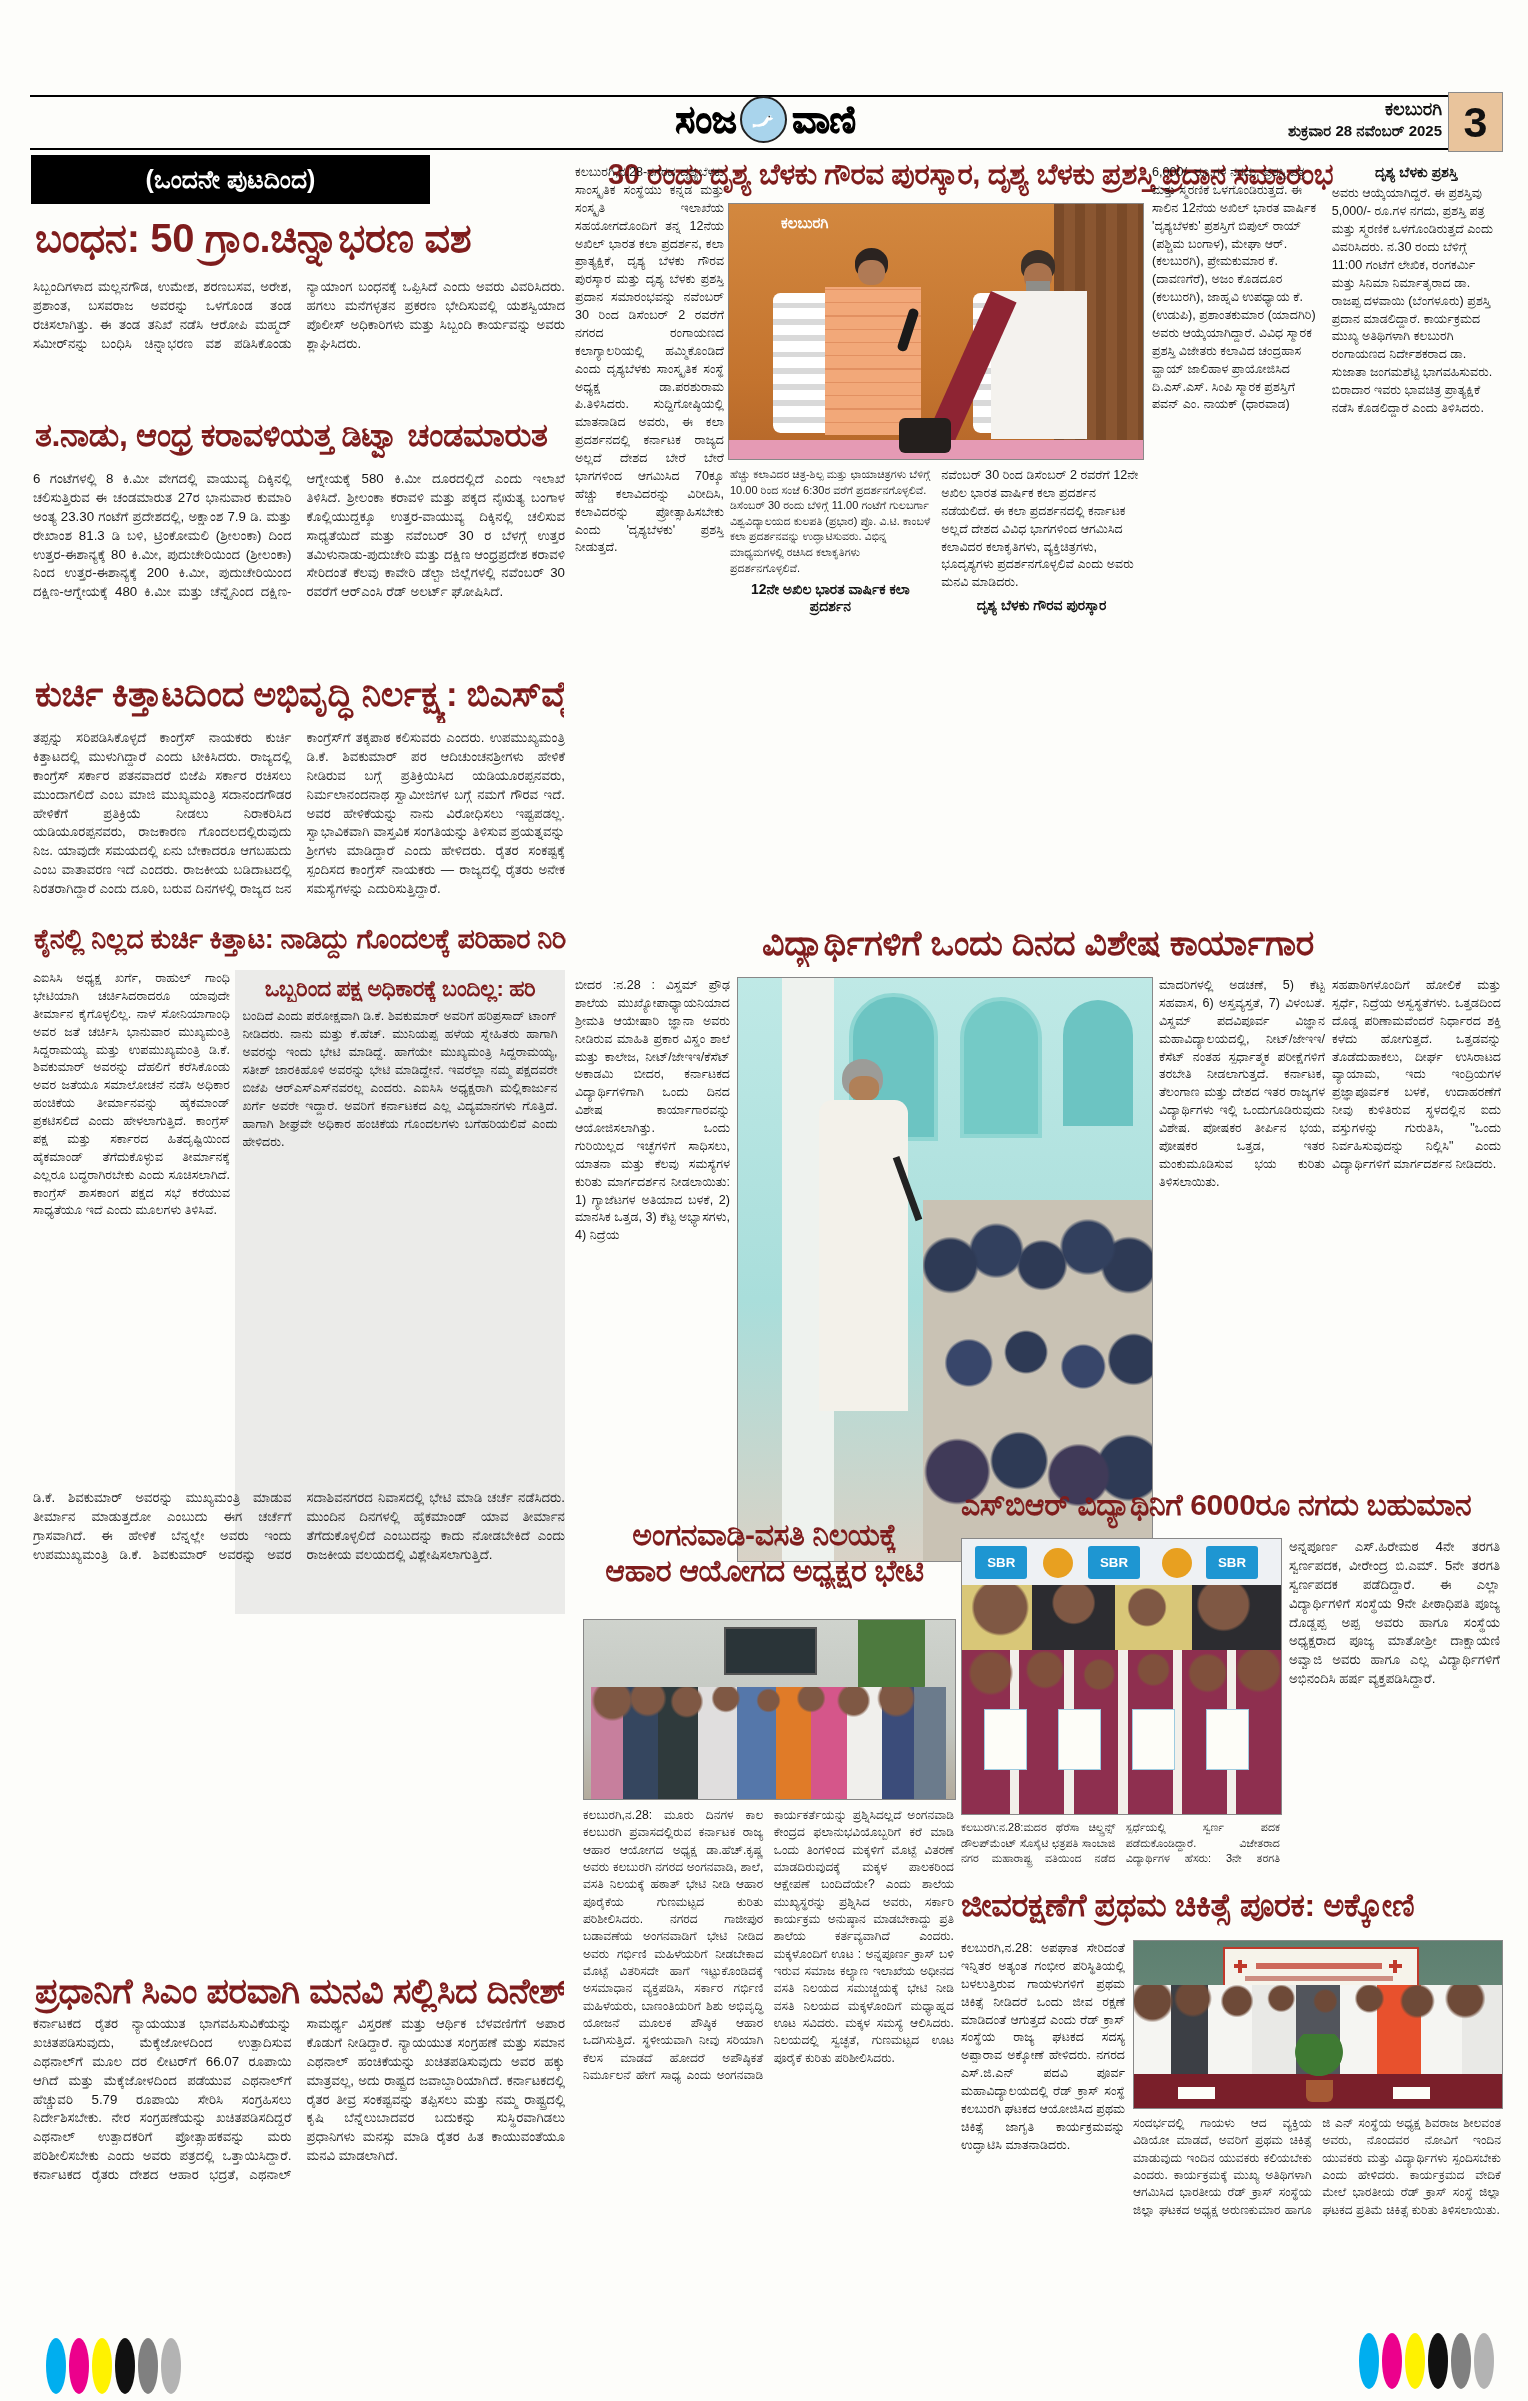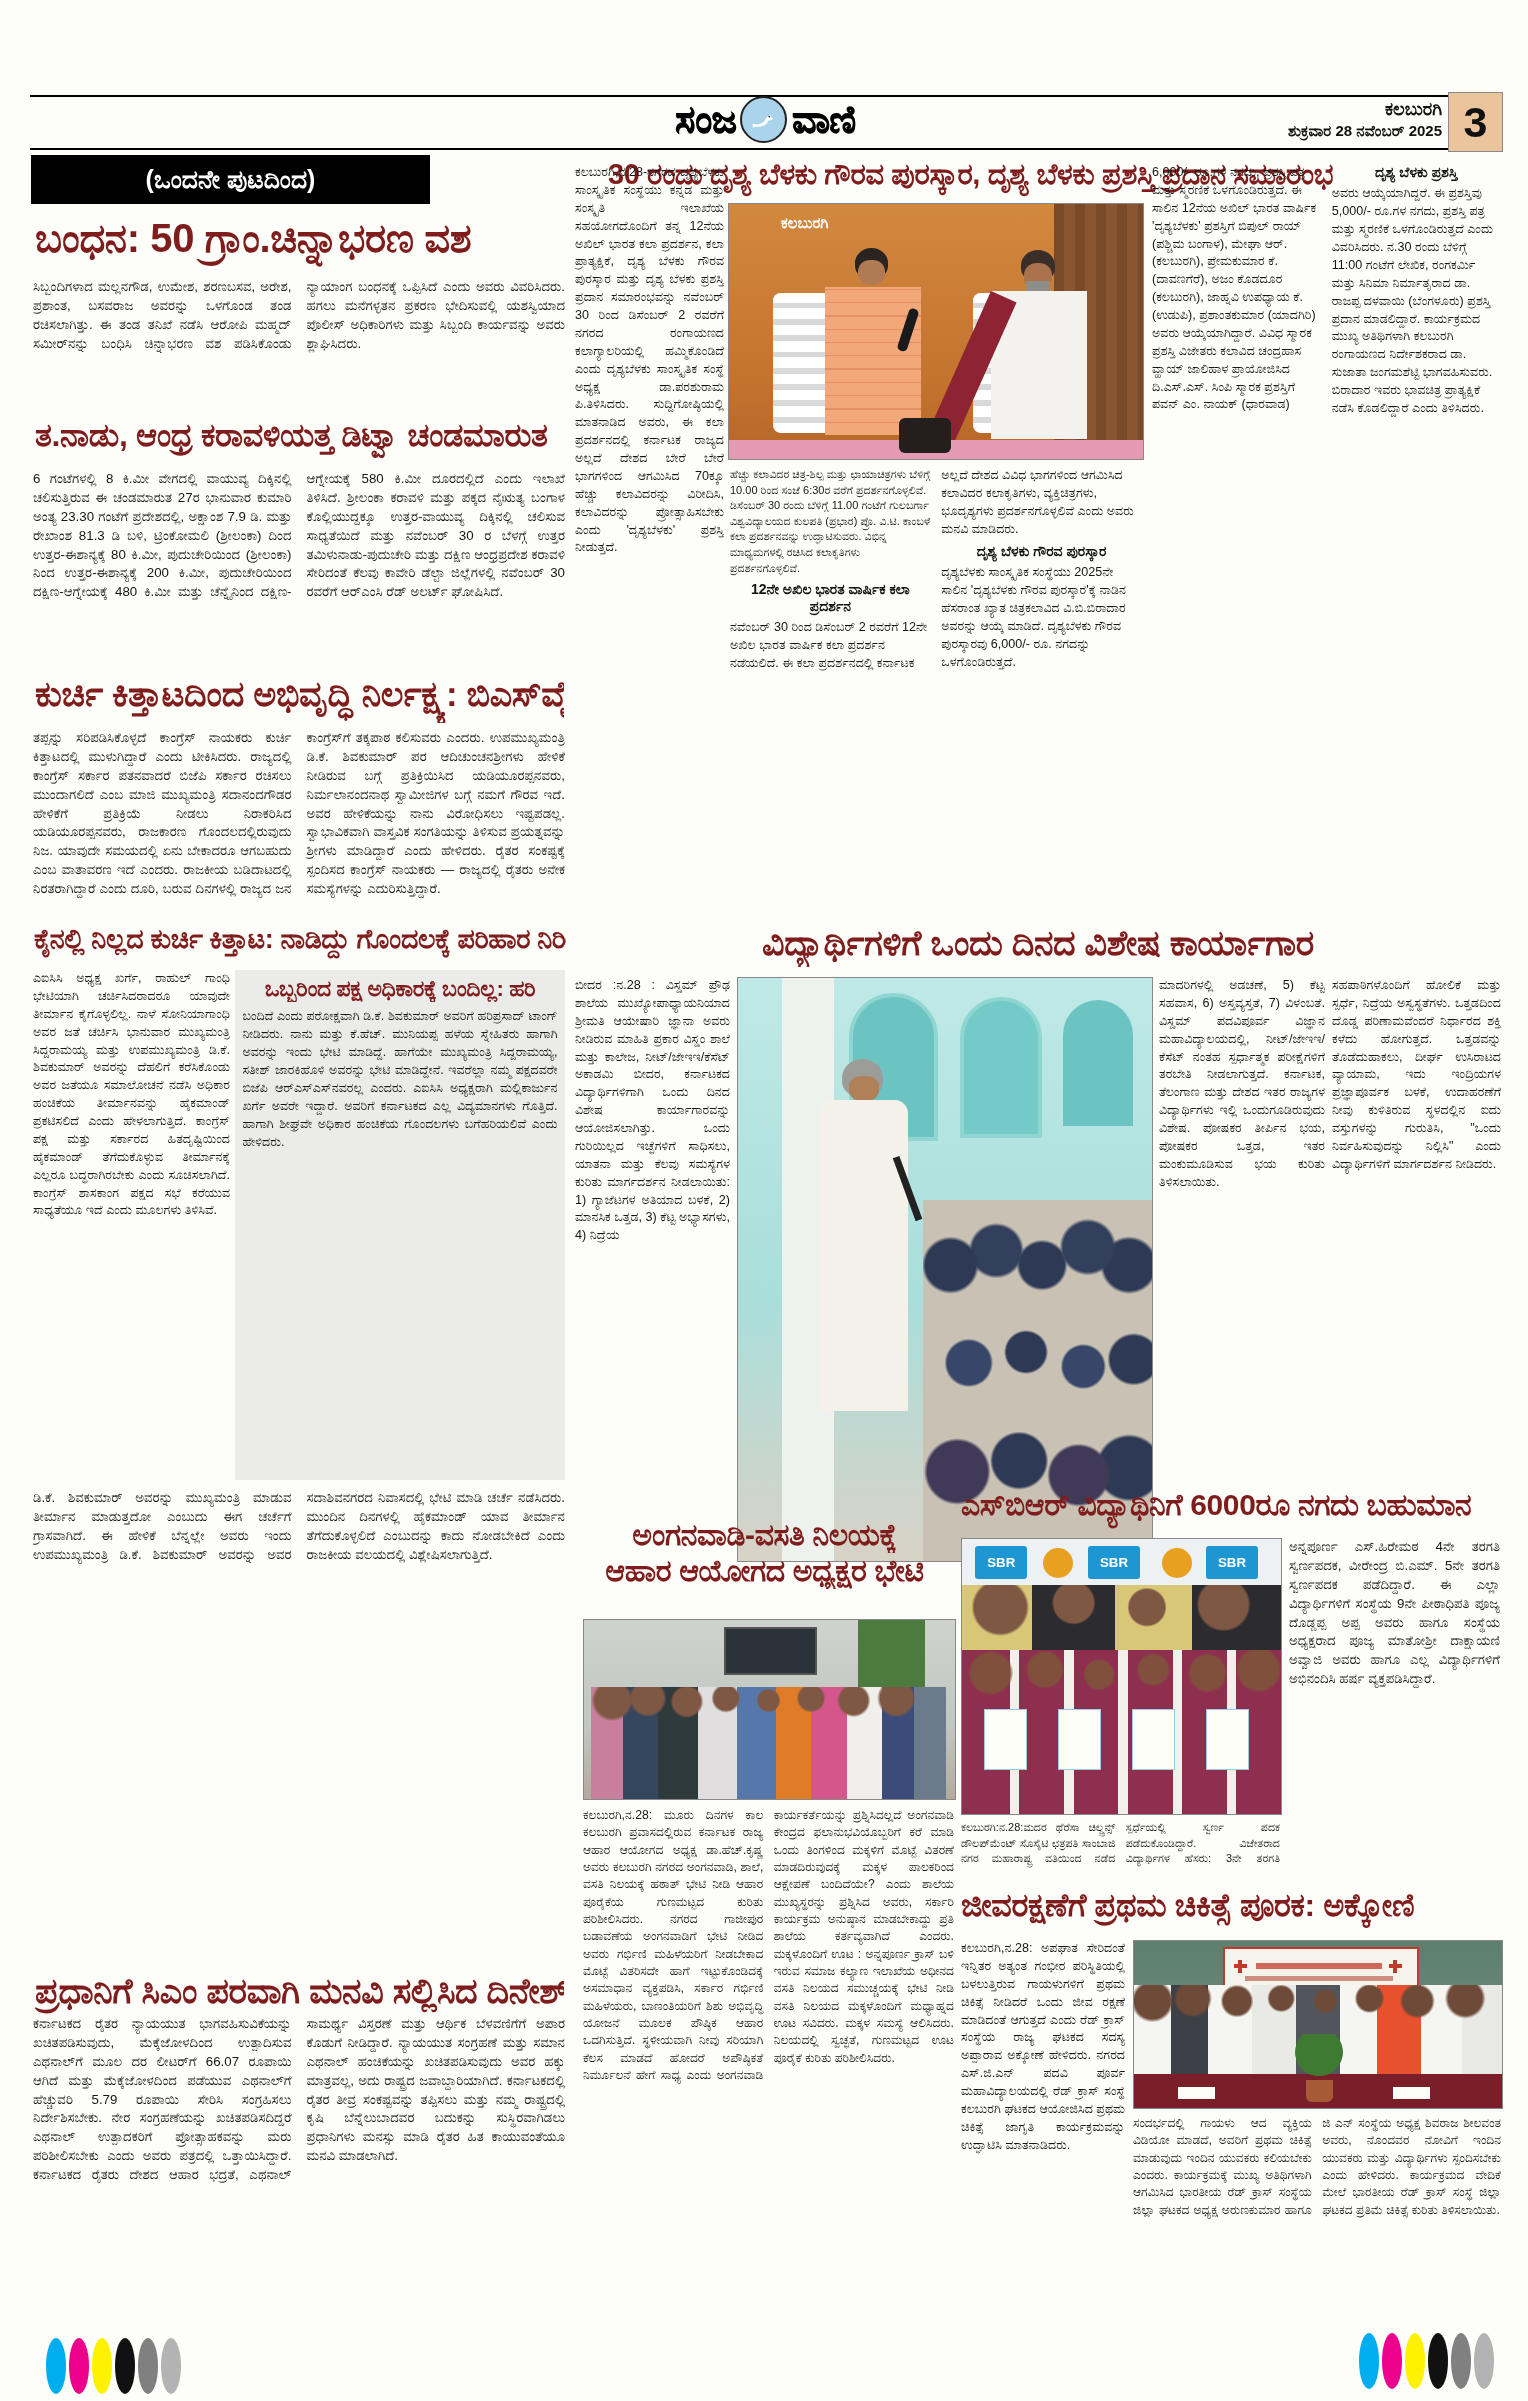--- a/index.html
+++ b/index.html
@@ -62,21 +62,21 @@
   <div class="abs bodytxt cols2" style="left:33px;top:278px;width:532px;height:133px;">ಸಿಬ್ಬಂದಿಗಳಾದ ಮಲ್ಲನಗೌಡ, ಉಮೇಶ, ಶರಣಬಸವ, ಅರೇಶ, ಪ್ರಶಾಂತ, ಬಸವರಾಜ ಅವರನ್ನು ಒಳಗೊಂಡ ತಂಡ ರಚಿಸಲಾಗಿತ್ತು. ಈ ತಂಡ ತನಿಖೆ ನಡೆಸಿ ಆರೋಪಿ ಮಹ್ಮದ್ ಸಮೀರ್‌ನನ್ನು ಬಂಧಿಸಿ ಚಿನ್ನಾಭರಣ ವಶ ಪಡಿಸಿಕೊಂಡು ನ್ಯಾಯಾಂಗ ಬಂಧನಕ್ಕೆ ಒಪ್ಪಿಸಿದೆ ಎಂದು ಅವರು ವಿವರಿಸಿದರು. ಹಗಲು ಮನೆಗಳ್ಳತನ ಪ್ರಕರಣ ಭೇದಿಸುವಲ್ಲಿ ಯಶಸ್ವಿಯಾದ ಪೊಲೀಸ್ ಅಧಿಕಾರಿಗಳು ಮತ್ತು ಸಿಬ್ಬಂದಿ ಕಾರ್ಯವನ್ನು ಅವರು ಶ್ಲಾಘಿಸಿದರು.</div>
 
   <div class="abs hl" style="left:35px;top:417px;width:529px;height:46px;font-size:32px;white-space:nowrap;">ತ.ನಾಡು, ಆಂಧ್ರ ಕರಾವಳಿಯತ್ತ ಡಿಟ್ವಾ ಚಂಡಮಾರುತ</div>
   <div class="abs bodytxt cols2" style="left:33px;top:470px;width:532px;height:197px;">6 ಗಂಟೆಗಳಲ್ಲಿ 8 ಕಿ.ಮೀ ವೇಗದಲ್ಲಿ ವಾಯುವ್ಯ ದಿಕ್ಕಿನಲ್ಲಿ ಚಲಿಸುತ್ತಿರುವ ಈ ಚಂಡಮಾರುತ 27ರ ಭಾನುವಾರ ಕುಮಾರಿ ಅಂತ್ಯ 23.30 ಗಂಟೆಗೆ ಪ್ರದೇಶದಲ್ಲಿ, ಅಕ್ಷಾಂಶ 7.9 ಡಿ. ಮತ್ತು ರೇಖಾಂಶ 81.3 ಡಿ ಬಳಿ, ಟ್ರಿಂಕೋಮಲಿ (ಶ್ರೀಲಂಕಾ) ದಿಂದ ಉತ್ತರ-ಈಶಾನ್ಯಕ್ಕೆ 80 ಕಿ.ಮೀ, ಪುದುಚೇರಿಯಿಂದ (ಶ್ರೀಲಂಕಾ) ನಿಂದ ಉತ್ತರ-ಈಶಾನ್ಯಕ್ಕೆ 200 ಕಿ.ಮೀ, ಪುದುಚೇರಿಯಿಂದ ದಕ್ಷಿಣ-ಆಗ್ನೇಯಕ್ಕೆ 480 ಕಿ.ಮೀ ಮತ್ತು ಚೆನ್ನೈನಿಂದ ದಕ್ಷಿಣ-ಆಗ್ನೇಯಕ್ಕೆ 580 ಕಿ.ಮೀ ದೂರದಲ್ಲಿದೆ ಎಂದು ಇಲಾಖೆ ತಿಳಿಸಿದೆ. ಶ್ರೀಲಂಕಾ ಕರಾವಳಿ ಮತ್ತು ಪಕ್ಕದ ನೈಋತ್ಯ ಬಂಗಾಳ ಕೊಲ್ಲಿಯುದ್ದಕ್ಕೂ ಉತ್ತರ-ವಾಯುವ್ಯ ದಿಕ್ಕಿನಲ್ಲಿ ಚಲಿಸುವ ಸಾಧ್ಯತೆಯಿದೆ ಮತ್ತು ನವೆಂಬರ್ 30 ರ ಬೆಳಗ್ಗೆ ಉತ್ತರ ತಮಿಳುನಾಡು-ಪುದುಚೇರಿ ಮತ್ತು ದಕ್ಷಿಣ ಆಂಧ್ರಪ್ರದೇಶ ಕರಾವಳಿ ಸೇರಿದಂತೆ ಕೆಲವು ಕಾವೇರಿ ಡೆಲ್ಟಾ ಜಿಲ್ಲೆಗಳಲ್ಲಿ ನವೆಂಬರ್ 30 ರವರೆಗೆ ಆರ್‌ಎಂಸಿ ರೆಡ್ ಅಲರ್ಟ್ ಘೋಷಿಸಿದೆ.</div>
 
   <div class="abs hl" style="left:35px;top:674px;width:529px;height:49px;font-size:35px;white-space:nowrap;">ಕುರ್ಚಿ ಕಿತ್ತಾಟದಿಂದ ಅಭಿವೃದ್ಧಿ ನಿರ್ಲಕ್ಷ್ಯ: ಬಿಎಸ್‌ವೈ</div>
   <div class="abs bodytxt cols2" style="left:33px;top:729px;width:532px;height:189px;">ತಪ್ಪನ್ನು ಸರಿಪಡಿಸಿಕೊಳ್ಳದೆ ಕಾಂಗ್ರೆಸ್ ನಾಯಕರು ಕುರ್ಚಿ ಕಿತ್ತಾಟದಲ್ಲಿ ಮುಳುಗಿದ್ದಾರೆ ಎಂದು ಟೀಕಿಸಿದರು. ರಾಜ್ಯದಲ್ಲಿ ಕಾಂಗ್ರೆಸ್ ಸರ್ಕಾರ ಪತನವಾದರೆ ಬಿಜೆಪಿ ಸರ್ಕಾರ ರಚಿಸಲು ಮುಂದಾಗಲಿದೆ ಎಂಬ ಮಾಜಿ ಮುಖ್ಯಮಂತ್ರಿ ಸದಾನಂದಗೌಡರ ಹೇಳಿಕೆಗೆ ಪ್ರತಿಕ್ರಿಯೆ ನೀಡಲು ನಿರಾಕರಿಸಿದ ಯಡಿಯೂರಪ್ಪನವರು, ರಾಜಕಾರಣ ಗೊಂದಲದಲ್ಲಿರುವುದು ನಿಜ. ಯಾವುದೇ ಸಮಯದಲ್ಲಿ ಏನು ಬೇಕಾದರೂ ಆಗಬಹುದು ಎಂಬ ವಾತಾವರಣ ಇದೆ ಎಂದರು. ರಾಜಕೀಯ ಬಡಿದಾಟದಲ್ಲಿ ನಿರತರಾಗಿದ್ದಾರೆ ಎಂದು ದೂರಿ, ಬರುವ ದಿನಗಳಲ್ಲಿ ರಾಜ್ಯದ ಜನ ಕಾಂಗ್ರೆಸ್‌ಗೆ ತಕ್ಕಪಾಠ ಕಲಿಸುವರು ಎಂದರು. ಉಪಮುಖ್ಯಮಂತ್ರಿ ಡಿ.ಕೆ. ಶಿವಕುಮಾರ್ ಪರ ಆದಿಚುಂಚನಶ್ರೀಗಳು ಹೇಳಿಕೆ ನೀಡಿರುವ ಬಗ್ಗೆ ಪ್ರತಿಕ್ರಿಯಿಸಿದ ಯಡಿಯೂರಪ್ಪನವರು, ನಿರ್ಮಲಾನಂದನಾಥ ಸ್ವಾಮೀಜಿಗಳ ಬಗ್ಗೆ ನಮಗೆ ಗೌರವ ಇದೆ. ಅವರ ಹೇಳಿಕೆಯನ್ನು ನಾನು ವಿರೋಧಿಸಲು ಇಷ್ಟಪಡಲ್ಲ. ಸ್ವಾಭಾವಿಕವಾಗಿ ವಾಸ್ತವಿಕ ಸಂಗತಿಯನ್ನು ತಿಳಿಸುವ ಪ್ರಯತ್ನವನ್ನು ಶ್ರೀಗಳು ಮಾಡಿದ್ದಾರೆ ಎಂದು ಹೇಳಿದರು. ರೈತರ ಸಂಕಷ್ಟಕ್ಕೆ ಸ್ಪಂದಿಸದ ಕಾಂಗ್ರೆಸ್ ನಾಯಕರು — ರಾಜ್ಯದಲ್ಲಿ ರೈತರು ಅನೇಕ ಸಮಸ್ಯೆಗಳನ್ನು ಎದುರಿಸುತ್ತಿದ್ದಾರೆ.</div>
 
   <div class="abs hl" style="left:34px;top:924px;width:532px;height:37px;font-size:27px;white-space:nowrap;">ಕೈನಲ್ಲಿ ನಿಲ್ಲದ ಕುರ್ಚಿ ಕಿತ್ತಾಟ: ನಾಡಿದ್ದು ಗೊಂದಲಕ್ಕೆ ಪರಿಹಾರ ನಿರೀಕ್ಷೆ</div>
   <div class="abs bodytxt" style="left:33px;top:970px;width:197px;height:510px;font-size:12.6px;">ಎಐಸಿಸಿ ಅಧ್ಯಕ್ಷ ಖರ್ಗೆ, ರಾಹುಲ್ ಗಾಂಧಿ ಭೇಟಿಯಾಗಿ ಚರ್ಚಿಸಿದರಾದರೂ ಯಾವುದೇ ತೀರ್ಮಾನ ಕೈಗೊಳ್ಳಲಿಲ್ಲ. ನಾಳೆ ಸೋನಿಯಾಗಾಂಧಿ ಅವರ ಜತೆ ಚರ್ಚಿಸಿ ಭಾನುವಾರ ಮುಖ್ಯಮಂತ್ರಿ ಸಿದ್ದರಾಮಯ್ಯ ಮತ್ತು ಉಪಮುಖ್ಯಮಂತ್ರಿ ಡಿ.ಕೆ. ಶಿವಕುಮಾರ್ ಅವರನ್ನು ದೆಹಲಿಗೆ ಕರೆಸಿಕೊಂಡು ಅವರ ಜತೆಯೂ ಸಮಾಲೋಚನೆ ನಡೆಸಿ ಅಧಿಕಾರ ಹಂಚಿಕೆಯ ತೀರ್ಮಾನವನ್ನು ಹೈಕಮಾಂಡ್ ಪ್ರಕಟಿಸಲಿದೆ ಎಂದು ಹೇಳಲಾಗುತ್ತಿದೆ. ಕಾಂಗ್ರೆಸ್ ಪಕ್ಷ ಮತ್ತು ಸರ್ಕಾರದ ಹಿತದೃಷ್ಟಿಯಿಂದ ಹೈಕಮಾಂಡ್ ತೆಗೆದುಕೊಳ್ಳುವ ತೀರ್ಮಾನಕ್ಕೆ ಎಲ್ಲರೂ ಬದ್ಧರಾಗಿರಬೇಕು ಎಂದು ಸೂಚಿಸಲಾಗಿದೆ. ಕಾಂಗ್ರೆಸ್ ಶಾಸಕಾಂಗ ಪಕ್ಷದ ಸಭೆ ಕರೆಯುವ ಸಾಧ್ಯತೆಯೂ ಇದೆ ಎಂದು ಮೂಲಗಳು ತಿಳಿಸಿವೆ.</div>
-  <div class="abs grayPanel" style="left:235px;top:970px;width:330px;height:510px;padding:6px 7.4px;box-sizing:border-box;">
+  <div class="abs grayPanel" style="left:235px;top:970px;width:330px;height:644px;padding:6px 7.4px;box-sizing:border-box;">
     <div class="hl" style="font-size:22px;text-align:center;line-height:1.2;margin-bottom:6px;">ಒಬ್ಬರಿಂದ ಪಕ್ಷ ಅಧಿಕಾರಕ್ಕೆ ಬಂದಿಲ್ಲ: ಹರಿ</div>
     <div class="bodytxt" style="font-size:12.6px;height:429px;">ಬಂದಿದೆ ಎಂದು ಪರೋಕ್ಷವಾಗಿ ಡಿ.ಕೆ. ಶಿವಕುಮಾರ್ ಅವರಿಗೆ ಹರಿಪ್ರಸಾದ್ ಟಾಂಗ್ ನೀಡಿದರು. ನಾನು ಮತ್ತು ಕೆ.ಹೆಚ್. ಮುನಿಯಪ್ಪ ಹಳೆಯ ಸ್ನೇಹಿತರು ಹಾಗಾಗಿ ಅವರನ್ನು ಇಂದು ಭೇಟಿ ಮಾಡಿದ್ದೆ. ಹಾಗೆಯೇ ಮುಖ್ಯಮಂತ್ರಿ ಸಿದ್ದರಾಮಯ್ಯ, ಸತೀಶ್ ಜಾರಕಿಹೊಳಿ ಅವರನ್ನು ಭೇಟಿ ಮಾಡಿದ್ದೇನೆ. ಇವರೆಲ್ಲಾ ನಮ್ಮ ಪಕ್ಷದವರೇ ಬಿಜೆಪಿ ಆರ್‌ಎಸ್‌ಎಸ್‌ನವರಲ್ಲ ಎಂದರು. ಎಐಸಿಸಿ ಅಧ್ಯಕ್ಷರಾಗಿ ಮಲ್ಲಿಕಾರ್ಜುನ ಖರ್ಗೆ ಅವರೇ ಇದ್ದಾರೆ. ಅವರಿಗೆ ಕರ್ನಾಟಕದ ಎಲ್ಲ ವಿದ್ಯಮಾನಗಳು ಗೊತ್ತಿದೆ. ಹಾಗಾಗಿ ಶೀಘ್ರವೇ ಅಧಿಕಾರ ಹಂಚಿಕೆಯ ಗೊಂದಲಗಳು ಬಗೆಹರಿಯಲಿವೆ ಎಂದು ಹೇಳಿದರು.</div>
   </div>
   <div class="abs bodytxt cols2" style="left:33px;top:1489px;width:532px;height:458px;">ಡಿ.ಕೆ. ಶಿವಕುಮಾರ್ ಅವರನ್ನು ಮುಖ್ಯಮಂತ್ರಿ ಮಾಡುವ ತೀರ್ಮಾನ ಮಾಡುತ್ತದೋ ಎಂಬುದು ಈಗ ಚರ್ಚೆಗೆ ಗ್ರಾಸವಾಗಿದೆ. ಈ ಹೇಳಿಕೆ ಬೆನ್ನಲ್ಲೇ ಅವರು ಇಂದು ಉಪಮುಖ್ಯಮಂತ್ರಿ ಡಿ.ಕೆ. ಶಿವಕುಮಾರ್ ಅವರನ್ನು ಅವರ ಸದಾಶಿವನಗರದ ನಿವಾಸದಲ್ಲಿ ಭೇಟಿ ಮಾಡಿ ಚರ್ಚೆ ನಡೆಸಿದರು. ಮುಂದಿನ ದಿನಗಳಲ್ಲಿ ಹೈಕಮಾಂಡ್ ಯಾವ ತೀರ್ಮಾನ ತೆಗೆದುಕೊಳ್ಳಲಿದೆ ಎಂಬುದನ್ನು ಕಾದು ನೋಡಬೇಕಿದೆ ಎಂದು ರಾಜಕೀಯ ವಲಯದಲ್ಲಿ ವಿಶ್ಲೇಷಿಸಲಾಗುತ್ತಿದೆ.</div>
 
   <div class="abs hl" style="left:35px;top:1959px;width:529px;height:49px;font-size:35px;white-space:nowrap;margin-top:12px;">ಪ್ರಧಾನಿಗೆ ಸಿಎಂ ಪರವಾಗಿ ಮನವಿ ಸಲ್ಲಿಸಿದ ದಿನೇಶ್</div>
   <div class="abs bodytxt cols2" style="left:33px;top:2015px;width:532px;height:287px;">ಕರ್ನಾಟಕದ ರೈತರ ನ್ಯಾಯಯುತ ಭಾಗವಹಿಸುವಿಕೆಯನ್ನು ಖಚಿತಪಡಿಸುವುದು, ಮೆಕ್ಕೆಜೋಳದಿಂದ ಉತ್ಪಾದಿಸುವ ಎಥನಾಲ್‌ಗೆ ಮೂಲ ದರ ಲೀಟರ್‌ಗೆ 66.07 ರೂಪಾಯಿ ಆಗಿದೆ ಮತ್ತು ಮೆಕ್ಕೆಜೋಳದಿಂದ ಪಡೆಯುವ ಎಥನಾಲ್‌ಗೆ ಹೆಚ್ಚುವರಿ 5.79 ರೂಪಾಯಿ ಸೇರಿಸಿ ಸಂಗ್ರಹಿಸಲು ನಿರ್ದೇಶಿಸಬೇಕು. ನೇರ ಸಂಗ್ರಹಣೆಯನ್ನು ಖಚಿತಪಡಿಸದಿದ್ದರೆ ಎಥನಾಲ್ ಉತ್ಪಾದಕರಿಗೆ ಪ್ರೋತ್ಸಾಹಕವನ್ನು ಮರು ಪರಿಶೀಲಿಸಬೇಕು ಎಂದು ಅವರು ಪತ್ರದಲ್ಲಿ ಒತ್ತಾಯಿಸಿದ್ದಾರೆ. ಕರ್ನಾಟಕದ ರೈತರು ದೇಶದ ಆಹಾರ ಭದ್ರತೆ, ಎಥನಾಲ್ ಸಾಮರ್ಥ್ಯ ವಿಸ್ತರಣೆ ಮತ್ತು ಆರ್ಥಿಕ ಬೆಳವಣಿಗೆಗೆ ಅಪಾರ ಕೊಡುಗೆ ನೀಡಿದ್ದಾರೆ. ನ್ಯಾಯಯುತ ಸಂಗ್ರಹಣೆ ಮತ್ತು ಸಮಾನ ಎಥನಾಲ್ ಹಂಚಿಕೆಯನ್ನು ಖಚಿತಪಡಿಸುವುದು ಅವರ ಹಕ್ಕು ಮಾತ್ರವಲ್ಲ, ಅದು ರಾಷ್ಟ್ರದ ಜವಾಬ್ದಾರಿಯಾಗಿದೆ. ಕರ್ನಾಟಕದಲ್ಲಿ ರೈತರ ತೀವ್ರ ಸಂಕಷ್ಟವನ್ನು ತಪ್ಪಿಸಲು ಮತ್ತು ನಮ್ಮ ರಾಷ್ಟ್ರದಲ್ಲಿ ಕೃಷಿ ಬೆನ್ನೆಲುಬಾದವರ ಬದುಕನ್ನು ಸುಸ್ಥಿರವಾಗಿಡಲು ಪ್ರಧಾನಿಗಳು ಮನಸ್ಸು ಮಾಡಿ ರೈತರ ಹಿತ ಕಾಯುವಂತೆಯೂ ಮನವಿ ಮಾಡಲಾಗಿದೆ.</div>
 
   <div class="abs bodytxt" style="left:575px;top:164px;width:149px;height:750px;font-size:12.6px;">ಕಲಬುರಗಿ,ನ.28-ನಗರದ ದೃಶ್ಯಬೆಳಕು ಸಾಂಸ್ಕೃತಿಕ ಸಂಸ್ಥೆಯು ಕನ್ನಡ ಮತ್ತು ಸಂಸ್ಕೃತಿ ಇಲಾಖೆಯ ಸಹಯೋಗದೊಂದಿಗೆ ತನ್ನ 12ನೆಯ ಅಖಿಲ್ ಭಾರತ ಕಲಾ ಪ್ರದರ್ಶನ, ಕಲಾ ಪ್ರಾತ್ಯಕ್ಷಿಕೆ, ದೃಶ್ಯ ಬೆಳಕು ಗೌರವ ಪುರಸ್ಕಾರ ಮತ್ತು ದೃಶ್ಯ ಬೆಳಕು ಪ್ರಶಸ್ತಿ ಪ್ರದಾನ ಸಮಾರಂಭವನ್ನು ನವೆಂಬರ್ 30 ರಿಂದ ಡಿಸೆಂಬರ್ 2 ರವರೆಗೆ ನಗರದ ರಂಗಾಯಣದ ಕಲಾಗ್ಯಾಲರಿಯಲ್ಲಿ ಹಮ್ಮಿಕೊಂಡಿದೆ ಎಂದು ದೃಶ್ಯಬೆಳಕು ಸಾಂಸ್ಕೃತಿಕ ಸಂಸ್ಥೆ ಅಧ್ಯಕ್ಷ ಡಾ.ಪರಶುರಾಮ ಪಿ.ತಿಳಿಸಿದರು. ಸುದ್ದಿಗೋಷ್ಠಿಯಲ್ಲಿ ಮಾತನಾಡಿದ ಅವರು, ಈ ಕಲಾ ಪ್ರದರ್ಶನದಲ್ಲಿ ಕರ್ನಾಟಕ ರಾಜ್ಯದ ಅಲ್ಲದೆ ದೇಶದ ಬೇರೆ ಬೇರೆ ಭಾಗಗಳಿಂದ ಆಗಮಿಸಿದ 70ಕ್ಕೂ ಹೆಚ್ಚು ಕಲಾವಿದರನ್ನು ವಿರೀದಿಸಿ, ಕಲಾವಿದರನ್ನು ಪ್ರೋತ್ಸಾಹಿಸಬೇಕು ಎಂದು 'ದೃಶ್ಯಬೆಳಕು' ಪ್ರಶಸ್ತಿ ನೀಡುತ್ತದೆ.</div>
 
@@ -96,21 +96,20 @@
     <div class="pshape" style="left:262px;top:87px;width:28px;height:155px;background:#8e2433;transform:rotate(24deg);transform-origin:top left;"></div>
     <div class="pshape" style="left:0;bottom:0;width:100%;height:19px;background:#e59ab4;"></div>
     <div class="pshape" style="left:170px;bottom:6px;width:52px;height:35px;background:#241f1d;border-radius:6px;"></div>
   </div>
 
   <div class="abs cols2s" style="left:730px;top:467px;width:412px;height:444px;">
     <span class="bodytxt" style="font-size:11px;">ಹೆಚ್ಚು ಕಲಾವಿದರ ಚಿತ್ರ-ಶಿಲ್ಪ ಮತ್ತು ಛಾಯಾಚಿತ್ರಗಳು ಬೆಳಿಗ್ಗೆ 10.00 ರಿಂದ ಸಂಜೆ 6:30ರ ವರೆಗೆ ಪ್ರದರ್ಶನಗೊಳ್ಳಲಿವೆ. ಡಿಸೆಂಬರ್ 30 ರಂದು ಬೆಳಿಗ್ಗೆ 11.00 ಗಂಟೆಗೆ ಗುಲಬರ್ಗಾ ವಿಶ್ವವಿದ್ಯಾಲಯದ ಕುಲಪತಿ (ಪ್ರಭಾರ) ಪ್ರೊ. ವಿ.ಟಿ. ಕಾಂಬಳೆ ಕಲಾ ಪ್ರದರ್ಶನವನ್ನು ಉದ್ಘಾಟಿಸುವರು. ವಿಭಿನ್ನ ಮಾಧ್ಯಮಗಳಲ್ಲಿ ರಚಿಸಿದ ಕಲಾಕೃತಿಗಳು ಪ್ರದರ್ಶನಗೊಳ್ಳಲಿವೆ.</span>
     <div class="subhead">12ನೇ ಅಖಿಲ ಭಾರತ ವಾರ್ಷಿಕ ಕಲಾ ಪ್ರದರ್ಶನ</div>
     <span class="bodytxt" style="font-size:12.6px;">ನವೆಂಬರ್ 30 ರಿಂದ ಡಿಸೆಂಬರ್ 2 ರವರೆಗೆ 12ನೇ ಅಖಿಲ ಭಾರತ ವಾರ್ಷಿಕ ಕಲಾ ಪ್ರದರ್ಶನ ನಡೆಯಲಿದೆ. ಈ ಕಲಾ ಪ್ರದರ್ಶನದಲ್ಲಿ ಕರ್ನಾಟಕ ಅಲ್ಲದೆ ದೇಶದ ವಿವಿಧ ಭಾಗಗಳಿಂದ ಆಗಮಿಸಿದ ಕಲಾವಿದರ ಕಲಾಕೃತಿಗಳು, ವ್ಯಕ್ತಿಚಿತ್ರಗಳು, ಭೂದೃಶ್ಯಗಳು ಪ್ರದರ್ಶನಗೊಳ್ಳಲಿವೆ ಎಂದು ಅವರು ಮನವಿ ಮಾಡಿದರು.</span>
     <div class="subhead">ದೃಶ್ಯ ಬೆಳಕು ಗೌರವ ಪುರಸ್ಕಾರ</div>
-    <span class="bodytxt" style="font-size:12.6px;">ದೃಶ್ಯಬೆಳಕು ಸಾಂಸ್ಕೃತಿಕ ಸಂಸ್ಥೆಯು 2025ನೇ ಸಾಲಿನ 'ದೃಶ್ಯಬೆಳಕು ಗೌರವ ಪುರಸ್ಕಾರ'ಕ್ಕೆ ನಾಡಿನ ಹೆಸರಾಂತ ಖ್ಯಾತ ಚಿತ್ರಕಲಾವಿದ ವಿ.ಬಿ.ಬಿರಾದಾರ ಅವರನ್ನು ಆಯ್ಕೆ ಮಾಡಿದೆ. ದೃಶ್ಯಬೆಳಕು ಗೌರವ ಪುರಸ್ಕಾರವು 6,000/- ರೂ. ನಗದನ್ನು ಒಳಗೊಂಡಿರುತ್ತದೆ.</span>
   </div>
 
   <div class="abs cols2s" style="left:1152px;top:164px;width:349px;height:748px;">
     <span class="bodytxt" style="font-size:12.6px;">6,000/- ರೂ.ಗಳ ನಗದು, ಪ್ರಶಸ್ತಿ ಪತ್ರ ಮತ್ತು ಸ್ಮರಣಿಕೆ ಒಳಗೊಂಡಿರುತ್ತದೆ. ಈ ಸಾಲಿನ 12ನೆಯ ಅಖಿಲ್ ಭಾರತ ವಾರ್ಷಿಕ 'ದೃಶ್ಯಬೆಳಕು' ಪ್ರಶಸ್ತಿಗೆ ಬಿಪುಲ್ ರಾಯ್ (ಪಶ್ಚಿಮ ಬಂಗಾಳ), ಮೇಘಾ ಆರ್. (ಕಲಬುರಗಿ), ಪ್ರೇಮಕುಮಾರ ಕೆ.(ದಾವಣಗೆರೆ), ಅಜಂ ಕೊಡದೂರ (ಕಲಬುರಗಿ), ಜಾಹ್ನವಿ ಉಪಧ್ಯಾಯ ಕೆ.(ಉಡುಪಿ), ಪ್ರಶಾಂತಕುಮಾರ (ಯಾದಗಿರಿ) ಅವರು ಆಯ್ಕೆಯಾಗಿದ್ದಾರೆ. ವಿವಿಧ ಸ್ಮಾರಕ ಪ್ರಶಸ್ತಿ ವಿಜೇತರು ಕಲಾವಿದ ಚಂದ್ರಹಾಸ ವ್ಹಾಯ್ ಜಾಲಿಹಾಳ ಪ್ರಾಯೋಜಿಸಿದ ದಿ.ಎಸ್.ಎಸ್. ಸಿಂಪಿ ಸ್ಮಾರಕ ಪ್ರಶಸ್ತಿಗೆ ಪವನ್ ಎಂ. ನಾಯಕ್ (ಧಾರವಾಡ)</span>
     <div class="subhead">ದೃಶ್ಯ ಬೆಳಕು ಪ್ರಶಸ್ತಿ</div>
     <span class="bodytxt" style="font-size:12.6px;">ಅವರು ಆಯ್ಕೆಯಾಗಿದ್ದರೆ. ಈ ಪ್ರಶಸ್ತಿವು 5,000/- ರೂ.ಗಳ ನಗದು, ಪ್ರಶಸ್ತಿ ಪತ್ರ ಮತ್ತು ಸ್ಮರಣಿಕೆ ಒಳಗೊಂಡಿರುತ್ತದೆ ಎಂದು ವಿವರಿಸಿದರು. ನ.30 ರಂದು ಬೆಳಿಗ್ಗೆ 11:00 ಗಂಟೆಗೆ ಲೇಖಿಕ, ರಂಗಕರ್ಮಿ ಮತ್ತು ಸಿನಿಮಾ ನಿರ್ಮಾತೃರಾದ ಡಾ. ರಾಜಪ್ಪ ದಳವಾಯಿ (ಬೆಂಗಳೂರು) ಪ್ರಶಸ್ತಿ ಪ್ರದಾನ ಮಾಡಲಿದ್ದಾರೆ. ಕಾರ್ಯಕ್ರಮದ ಮುಖ್ಯ ಅತಿಥಿಗಳಾಗಿ ಕಲಬುರಗಿ ರಂಗಾಯಣದ ನಿರ್ದೇಶಕರಾದ ಡಾ. ಸುಜಾತಾ ಜಂಗಮಶೆಟ್ಟಿ ಭಾಗವಹಿಸುವರು. ಬಿರಾದಾರ ಇವರು ಭಾವಚಿತ್ರ ಪ್ರಾತ್ಯಕ್ಷಿಕೆ ನಡೆಸಿ ಕೊಡಲಿದ್ದಾರೆ ಎಂದು ತಿಳಿಸಿದರು.</span>
   </div>
 
   <div class="abs hl hl-c" style="left:575px;top:923px;width:926px;height:44px;font-size:35px;white-space:nowrap;">ವಿದ್ಯಾರ್ಥಿಗಳಿಗೆ ಒಂದು ದಿನದ ವಿಶೇಷ ಕಾರ್ಯಾಗಾರ</div>
 

